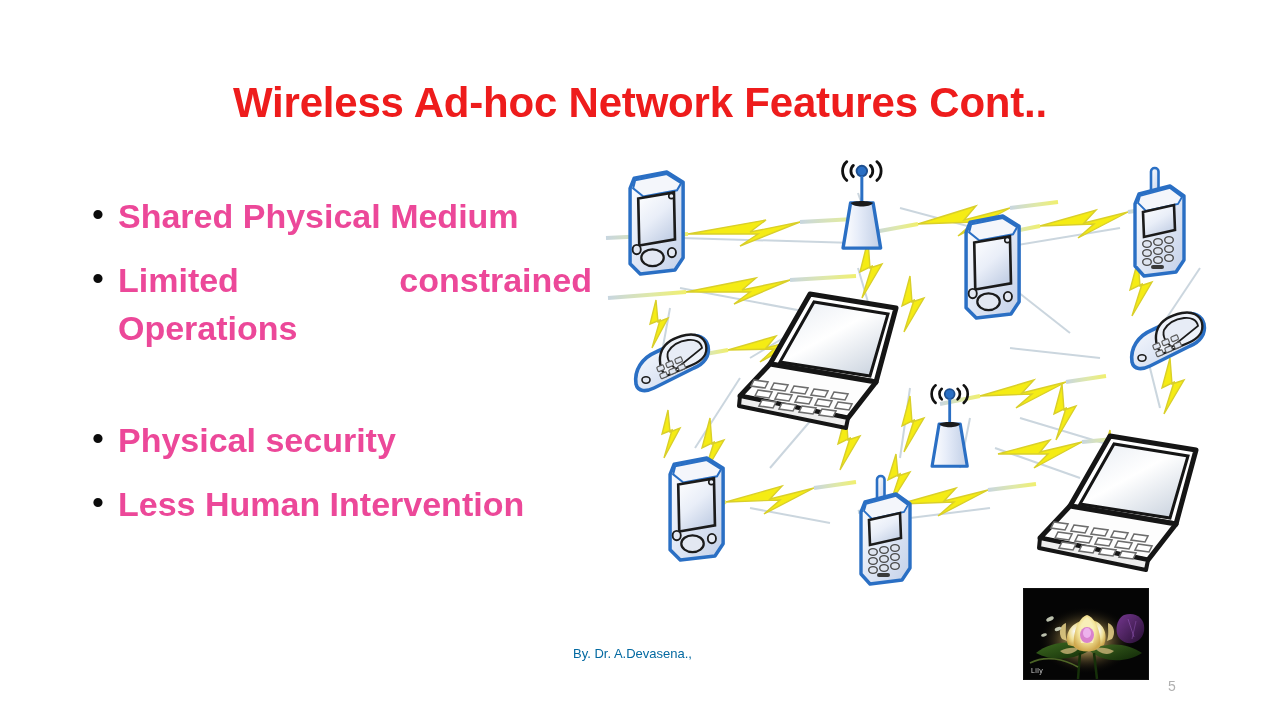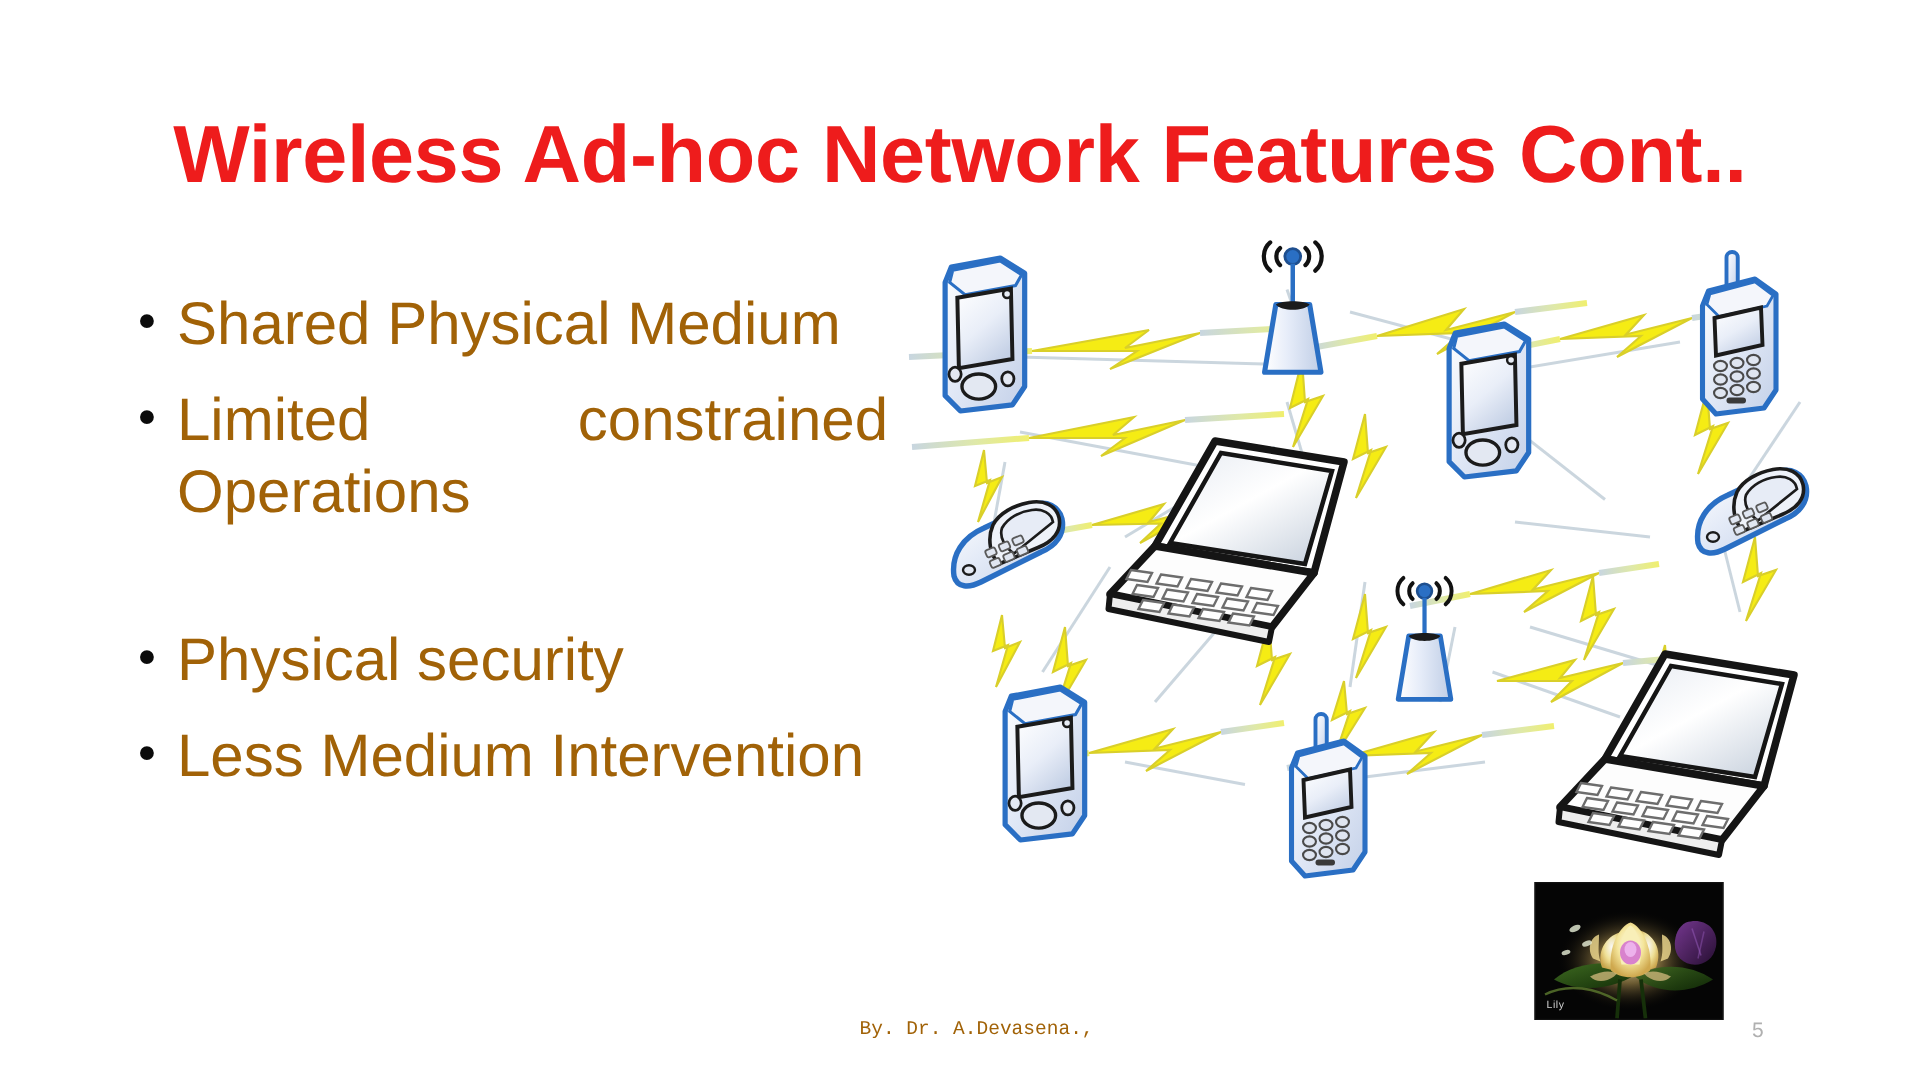--- a/index.html
+++ b/index.html
@@ -25,21 +25,21 @@
 
   
   .slide-title {
     position: absolute;
     left: 0;
     top: 70px;
     width: 1280px;
     text-align: center;
     font-family: "Liberation Sans", sans-serif;
     font-weight: bold;
-    font-size: 54px;
+    font-size: 42px;
     line-height: 66px;
     letter-spacing: -0.2px;
     color: #ee1c1c;
     white-space: nowrap;
   }
 
   
   .bullets {
     position: absolute;
     left: 92px;
@@ -56,24 +56,24 @@
     width: 26px;
     font-size: 34px;
     line-height: 44px;
     color: #0b0b0b;
     text-align: left;
     font-family: "Liberation Sans", sans-serif;
   }
   .bullet-text {
     flex: 1 1 auto;
     font-family: "Liberation Sans", sans-serif;
-    font-weight: normal;
-    font-size: 40px;
+    font-weight: bold;
+    font-size: 34px;
     line-height: 48px;
-    color: #a16207;
+    color: #ec4899;
   }
   .bullet-text.justify {
     text-align: justify;
   }
   .bullet-text.justify::after {
     content: "";
     display: inline-block;
     width: 100%;
   }
 
@@ -106,24 +106,24 @@
     font-family: "Liberation Sans", sans-serif;
     font-size: 7px;
     color: #cfcfcf;
     letter-spacing: 0.4px;
   }
 
   
   .footer-author {
     position: absolute;
     left: 573px;
-    top: 678px;
-    font-family: Liberation Mono, monospace;
+    top: 646px;
+    font-family: Liberation Sans, sans-serif;
     font-size: 13px;
-    color: #a16207;
+    color: #0369a1;
     white-space: nowrap;
   }
   .footer-pagenum {
     position: absolute;
     left: 1168px;
     top: 678px;
     font-family: "Liberation Sans", sans-serif;
     font-size: 14px;
     color: #b0b0b0;
   }
@@ -147,21 +147,21 @@
       <span class="bullet-text justify">Limited constrained Operations</span>
     </div>
 
     <div class="bullet-row">
       <span class="bullet-dot">•</span>
       <span class="bullet-text">Physical security</span>
     </div>
 
     <div class="bullet-row">
       <span class="bullet-dot">•</span>
-      <span class="bullet-text">Less Medium Intervention</span>
+      <span class="bullet-text">Less Human Intervention</span>
     </div>
 
   </div>
 
   <div class="diagram">
     <svg width="620" height="450" viewBox="0 0 620 450" xmlns="http://www.w3.org/2000/svg">
       <defs>
         <linearGradient id="gBody" x1="0" y1="0" x2="1" y2="1">
           <stop offset="0%" stop-color="#ffffff"></stop>
           <stop offset="45%" stop-color="#e3eaf7"></stop>

